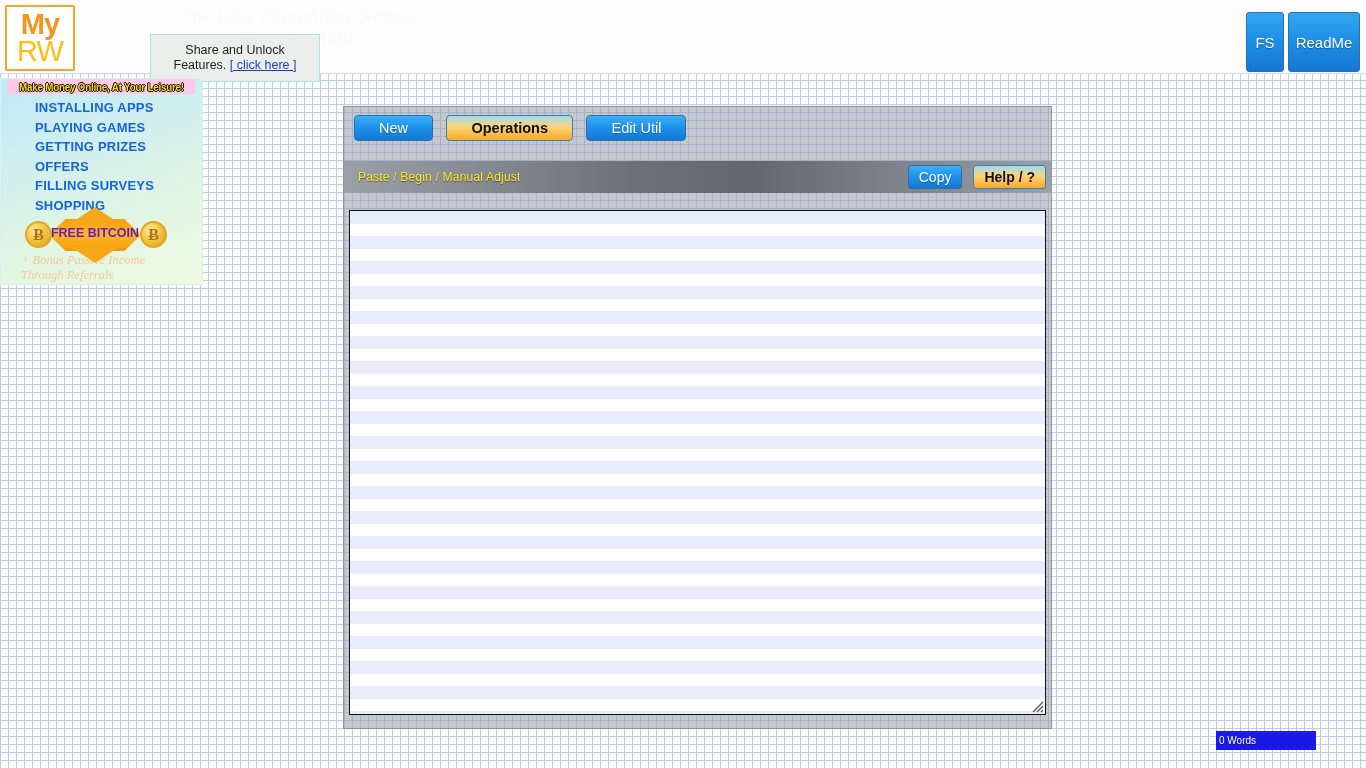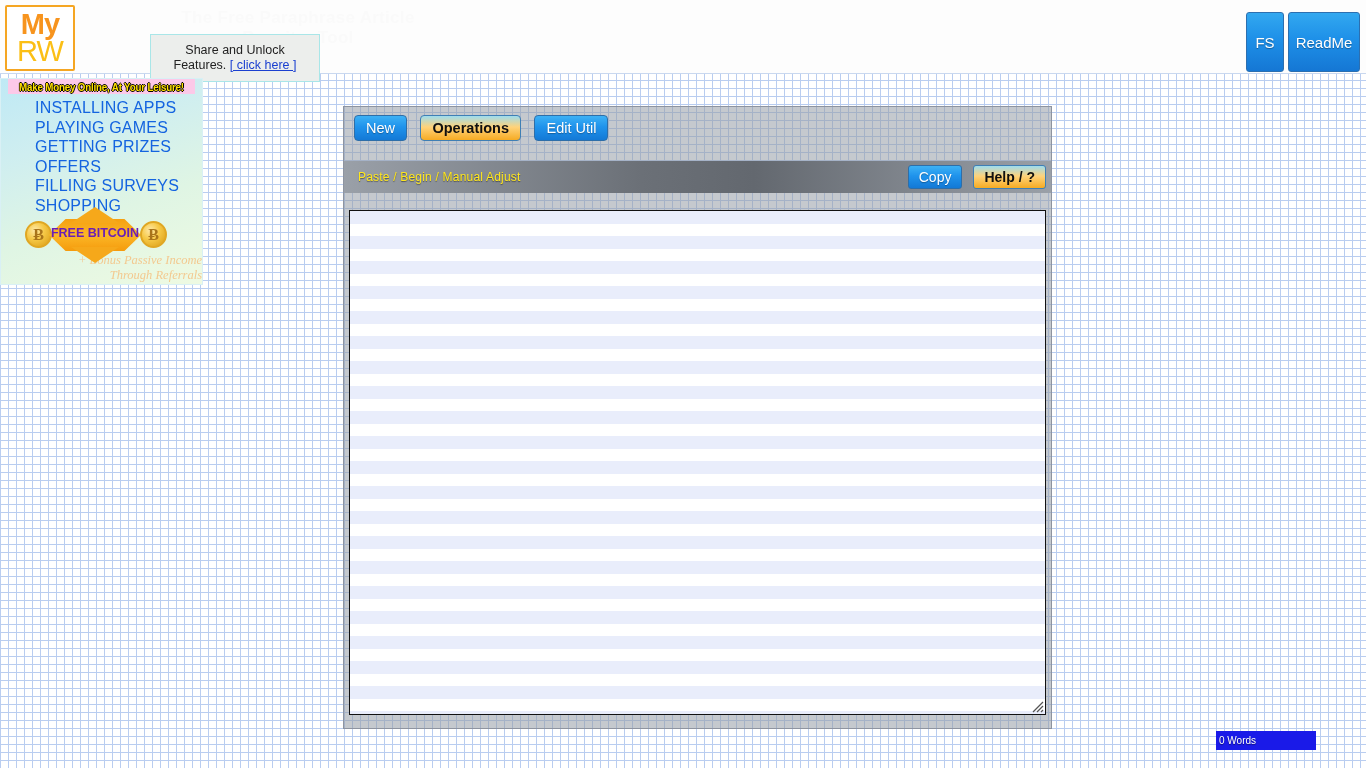--- a/index.html
+++ b/index.html
@@ -106,21 +106,21 @@
     color: #ffe000;
     text-shadow: -1px 0 #000, 0 -1px #000, 1px 0 #000, 0 1px #000;
     letter-spacing: -0.2px;
     white-space: nowrap;
     transform: scaleX(0.93);
   }
   #promo-list {
     padding: 4px 0 0 34px;
   }
   #promo-list .pitem {
-    font-size: 16px; font-weight: normal;
+    font-size: 13px; font-weight: bold;
     color: #1464e0;
     line-height: 19.5px;
     letter-spacing: 0.2px;
   }
   #bitcoin-row {
     position: relative;
     height: 36px;
     margin-top: 2px;
   }
   .coin {
@@ -169,38 +169,37 @@
     white-space: nowrap;
   }
   #bonus-text {
     padding-left: 20px;
     margin-top: 0px;
     font-family: "Liberation Serif", serif;
     font-style: italic;
     font-size: 12.5px;
     color: #f3c98f;
     line-height: 15px;
-    text-align: right;
   }
 
   
   #panel {
     position: absolute; left: 343px; top: 106px;
     width: 709px; height: 623px;
     background: rgba(150,156,165,0.55);
     border: 1px solid #8e94a0;
   }
   #tabbar {
     height: 54px;
     padding: 8px 0 0 10px;
   }
   .tab {
     display: inline-block;
     height: 26px; line-height: 24px;
-    padding: 0 11px;
+    padding: 0 24px;
     margin-right: 9px;
     border-radius: 4px;
     font-size: 14.5px;
     vertical-align: top;
     border: 1px solid #2e6ea8;
   }
   .tab.blue {
     background: linear-gradient(to bottom, #3db1f5 0%, #1f93ec 45%, #1379d6 100%);
     color: #ffffff;
     text-shadow: 0 1px 1px rgba(0,0,0,.3);

